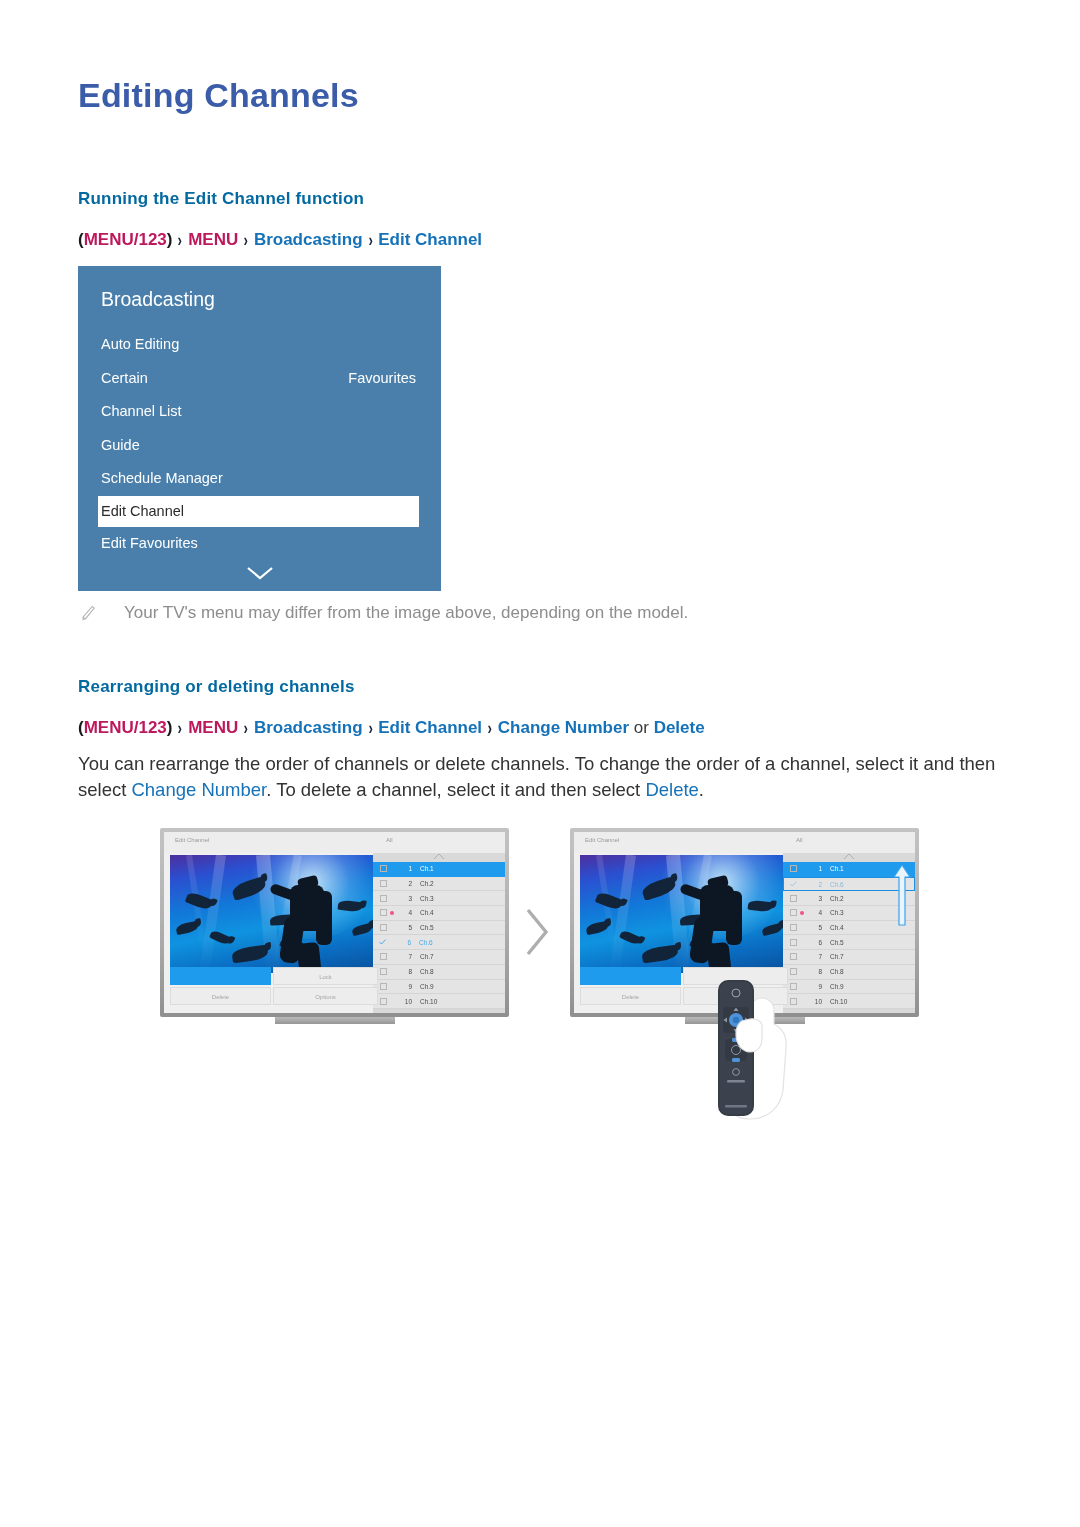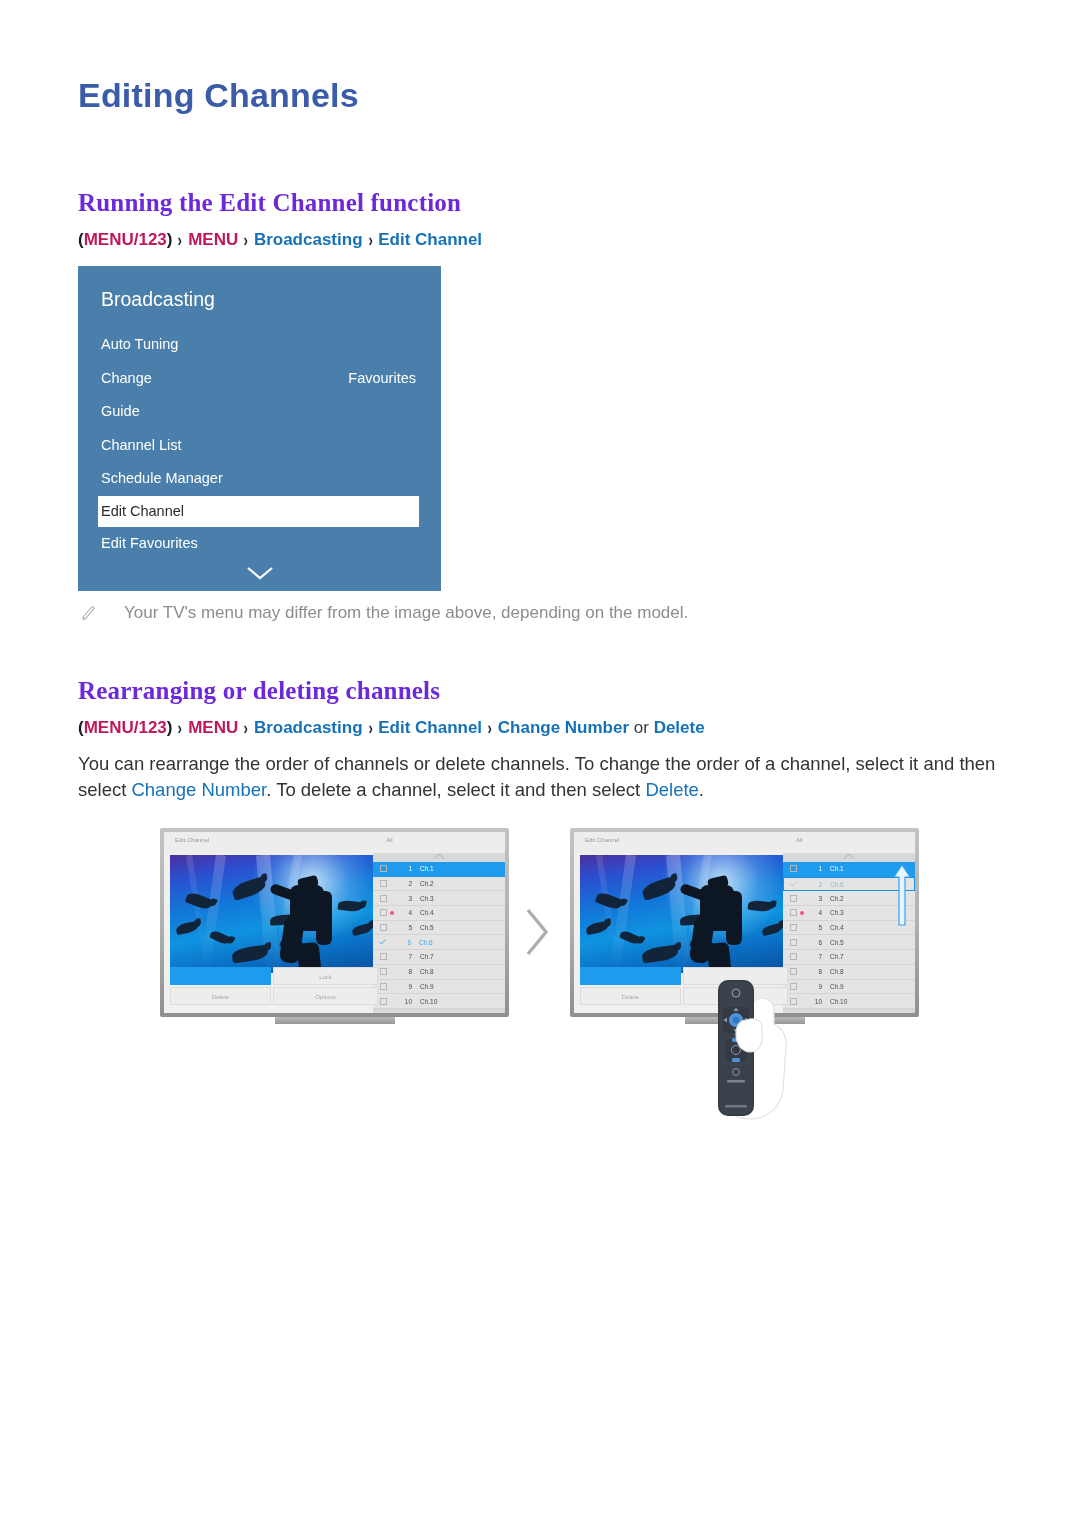--- a/index.html
+++ b/index.html
@@ -28,25 +28,24 @@
     left: 78px;
     top: 68px;
     font-size: 34px;
     font-weight: bold;
     color: #3b5ca8;
     letter-spacing: 0.2px;
   }
   .section-h2 {
     position: absolute;
     left: 78px;
-    font-size: 25px;
+    font-size: 17px;
     font-weight: bold;
-    color: #6d28d9;
+    color: #0369a1;
     letter-spacing: 0.2px;
-    font-family: Liberation Serif, serif;
   }
   #sec1-h2 { top: 181px; }
   #sec2-h2 { top: 669px; }
 
   
   .breadcrumb {
     position: absolute;
     left: 78px;
     font-size: 17px;
     font-weight: bold;
@@ -404,34 +403,34 @@
 
   <div class="breadcrumb" id="bc1">
     <span class="bc-paren">(</span><span class="bc-teal">MENU/123</span><span class="bc-paren">)</span><span class="bc-sep">›</span><span class="bc-teal">MENU</span><span class="bc-sep">›</span><span class="bc-blue">Broadcasting</span><span class="bc-sep">›</span><span class="bc-blue">Edit Channel</span>
   </div>
 
   <div class="tv-menu">
     <div class="tv-menu-title">Broadcasting</div>
     <div class="tv-menu-list">
 
       <div class="tv-menu-row">
-        <span>Auto Tuning</span>
+        <span>Auto Editing</span>
       </div>
 
       <div class="tv-menu-row">
-        <span>Change</span>
+        <span>Certain</span>
         <span class="row-value">Favourites</span>
+      </div>
+
+      <div class="tv-menu-row">
+        <span>Channel List</span>
       </div>
 
       <div class="tv-menu-row">
         <span>Guide</span>
-      </div>
-
-      <div class="tv-menu-row">
-        <span>Channel List</span>
       </div>
 
       <div class="tv-menu-row">
         <span>Schedule Manager</span>
       </div>
 
       <div class="tv-menu-row selected">
         <span>Edit Channel</span>
       </div>
 

